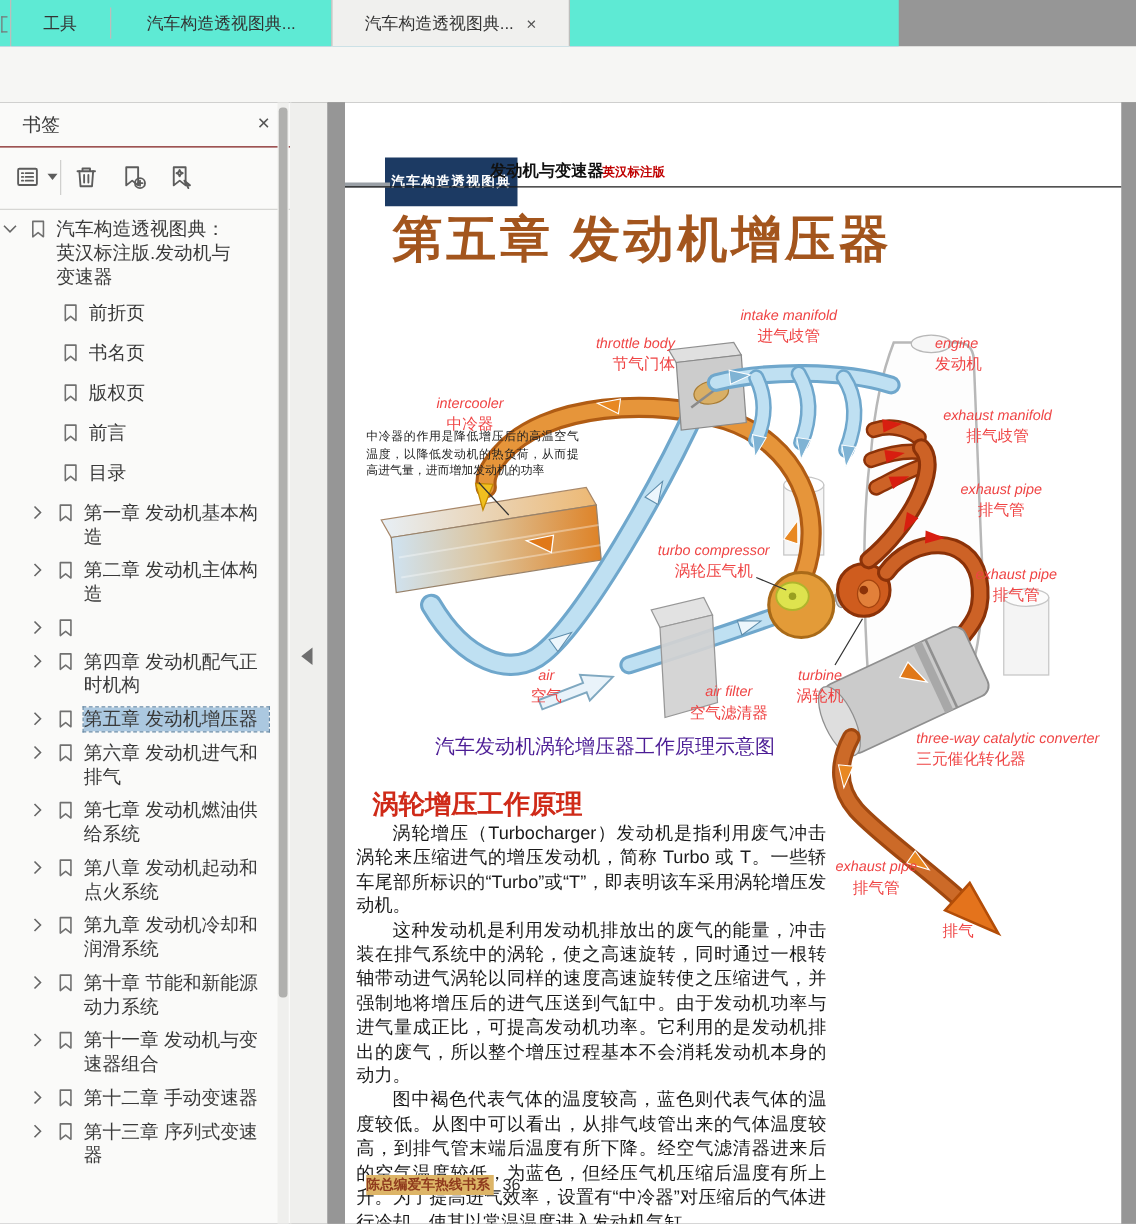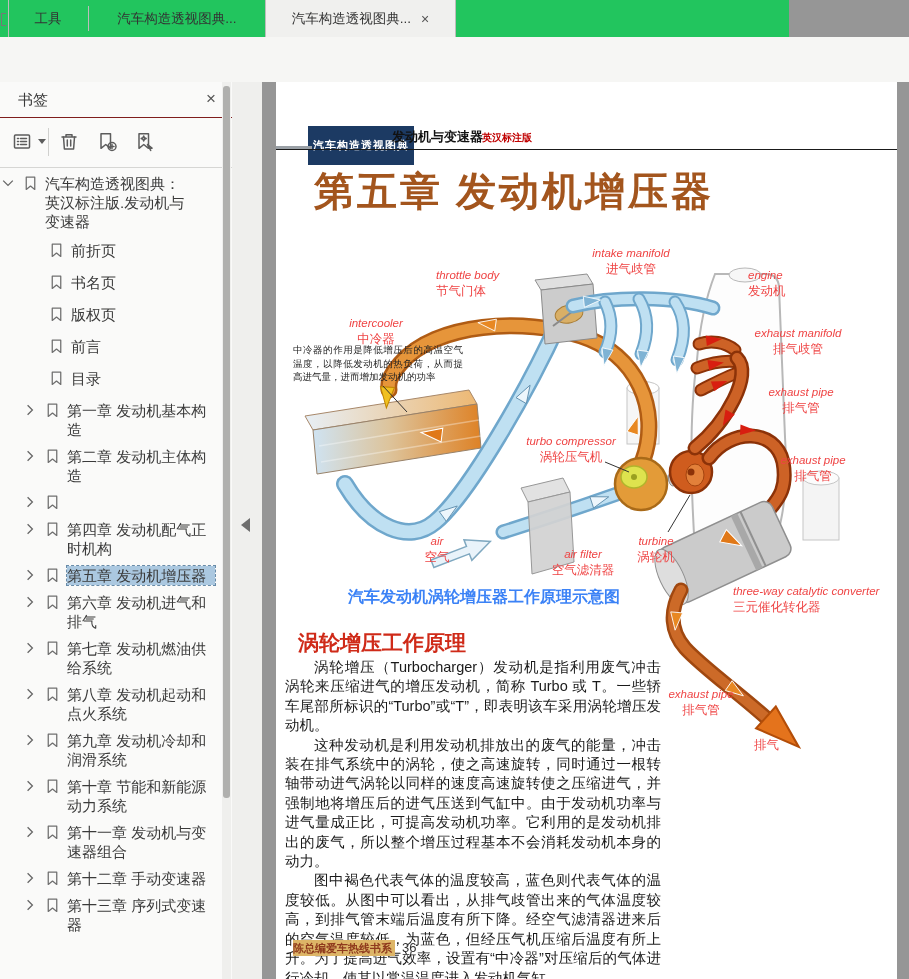--- a/index.html
+++ b/index.html
@@ -1,21 +1,21 @@
 <!DOCTYPE html>
 <html><head>
 <meta charset="utf-8">
 <style>
   html,body{margin:0;padding:0}
   body{width:909px;height:979px;overflow:hidden;background:#969696;
        font-family:"Liberation Sans","DejaVu Sans",sans-serif;position:relative}
   #app{position:absolute;inset:0}
 
   
-  .tabbar{position:absolute;left:0;top:0;width:789px;height:37px;background:#22c55e;
+  .tabbar{position:absolute;left:0;top:0;width:719px;height:37px;background:#5eead4;
           border-bottom:5px solid #0369a1}
   .tab{position:absolute;top:0;height:37px;display:flex;align-items:center;justify-content:center;
        font-size:13.5px;color:#333}
   .tab-sep{position:absolute;top:6px;height:25px;width:1px;background:#bdbdbb}
   .tab.active{background:#f0f0ee;border-left:1px solid #bdbdbb;border-right:1px solid #bdbdbb}
   .tab .close{margin-left:10px;color:#555;font-size:14px;line-height:14px}
   .partial{position:absolute;left:0;top:0;width:8px;height:37px;border-right:1px solid #bdbdbb}
   .partial i{position:absolute;left:1px;top:13px;width:4px;height:11px;border:1.5px solid #777;border-right:none}
 
   
@@ -73,21 +73,21 @@
   .rule-thick{position:absolute;left:0;top:64px;width:36px;height:4px;background:#9aa0a6}
   .rule-thin{position:absolute;left:0;top:67px;width:621px;height:1px;background:#1a1a1a}
   .chapter{position:absolute;left:38px;top:82px;font-size:40px;font-weight:bold;color:#a3551d;
          letter-spacing:3px;font-family:"Liberation Serif","DejaVu Serif",serif}
   .dsvg{position:absolute;left:7px;top:140px;width:614px;height:540px}
   .dlabel{position:absolute;text-align:center;line-height:1.3;color:#ef4444}
   .dlabel .en{font-style:italic;font-size:11.5px;display:block}
   .dlabel .zh{font-size:12.5px;display:block}
   .note{position:absolute;left:17px;top:262px;width:170px;font-size:9.5px;line-height:13.5px;
         color:#222;text-align:justify;font-family:"Liberation Serif",serif}
-  .caption{position:absolute;left:72px;top:505px;font-size:16px;font-weight:bold;color:#3b82f6}
+  .caption{position:absolute;left:72px;top:505px;font-size:16px;font-weight:normal;color:#4c1d95}
   .sect{position:absolute;left:22px;top:547px;font-size:21px;font-weight:bold;color:#cf2a18}
   .bodytext{position:absolute;left:9px;top:576px;width:376px;font-size:14.5px;line-height:19.4px;
         color:#1a1a1a;text-align:justify}
   .bodytext p{margin:0;text-indent:2em}
   .footer-box{position:absolute;left:17px;top:858px;width:102px;height:16px;background:#ddb567;
         color:#8f3a1d;font-size:11px;font-weight:bold;text-align:left;line-height:16px}
   .footer-num{position:absolute;left:126px;top:858px;font-size:13px;color:#333}
 </style>
 </head>
 <body>
@@ -538,21 +538,21 @@
       </svg>
 
       <div class="dlabel" style="left:300px;top:164px;width:110px">
         <span class="en">intake manifold</span>
           <span class="zh">进气歧管</span>
       </div>
       <div class="dlabel" style="left:472px;top:186px;text-align:left">
         <span class="en">engine</span>
           <span class="zh">发动机</span>
       </div>
-      <div class="dlabel" style="left:160px;top:186px;width:104px;text-align:left">
+      <div class="dlabel" style="left:160px;top:186px;width:104px;text-align:right">
         <span class="en">throttle body</span>
           <span class="zh">节气门体</span>
       </div>
       <div class="dlabel" style="left:55px;top:234px;width:90px">
         <span class="en">intercooler</span>
           <span class="zh">中冷器</span>
       </div>
       <div class="note">中冷器的作用是降低增压后的高温空气温度，以降低发动机的热负荷，从而提高进气量，进而增加发动机的功率</div>
       <div class="dlabel" style="left:462px;top:244px;width:120px">
         <span class="en">exhaust manifold</span>

